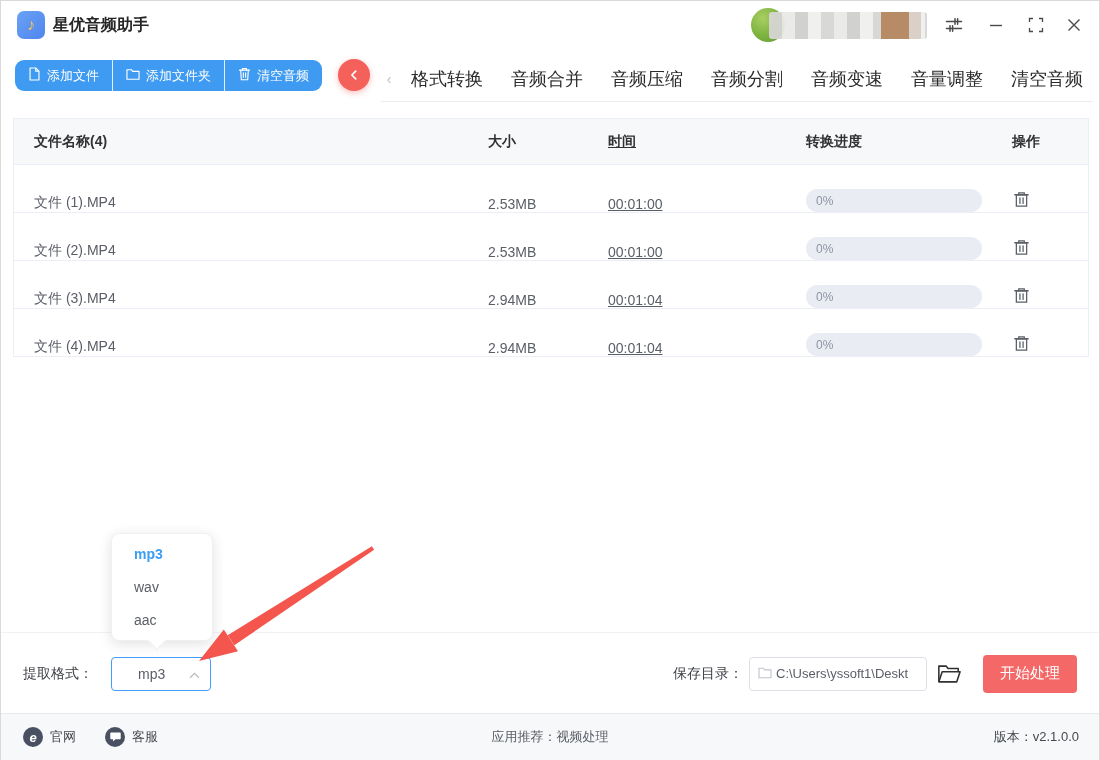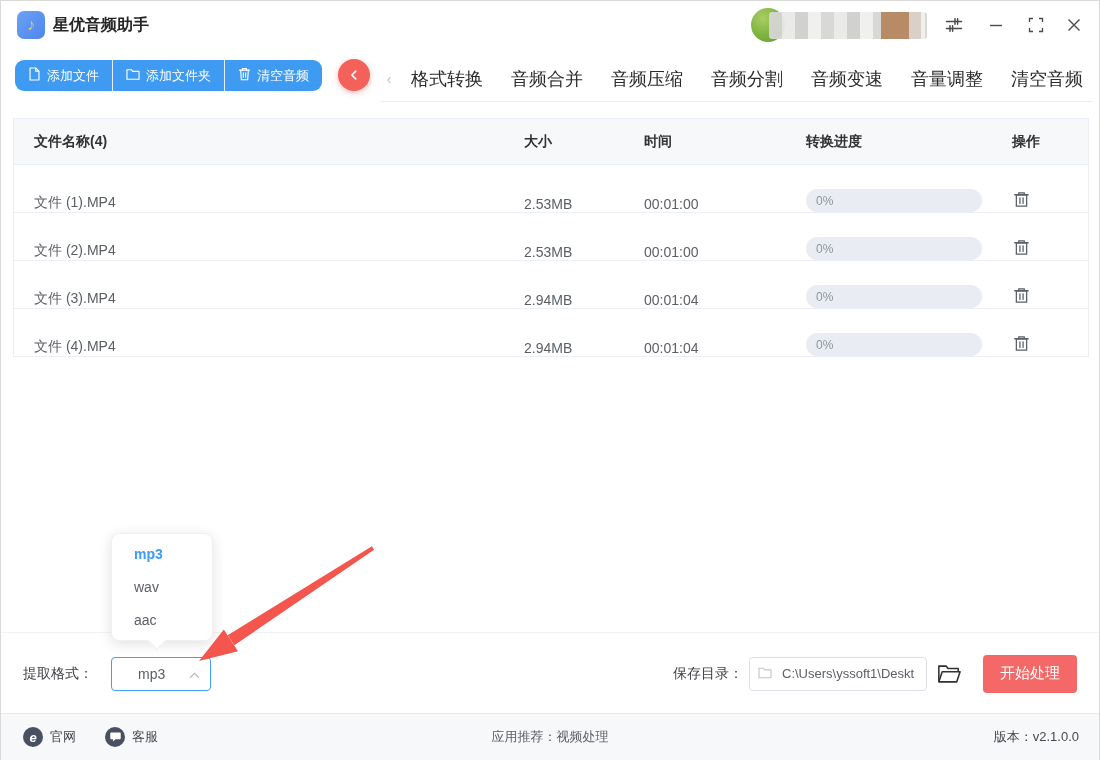--- a/index.html
+++ b/index.html
@@ -39,22 +39,22 @@
 
   
   .table{position:absolute;left:12px;top:117px;width:1074px;border:1px solid #ebeef5;background:#fff;}
   .thead{display:flex;align-items:center;height:45px;background:#f7f8fa;border-bottom:1px solid #ebeef5;
     font-size:14px;font-weight:700;color:#303133;}
   .trow{display:flex;align-items:flex-end;height:47px;border-bottom:1px solid #ebeef5;font-size:14px;color:#5a5e66;}
   .trow:last-child{border-bottom:none;}
   .c{flex:0 0 auto;}
   .c.name{flex:1 1 auto;padding-left:20px;}
   .c.size{width:120px;margin-left:12px;}
-  .c.time{width:162px;}
-  .c.prog{width:182px;}
+  .c.time{width:176px;text-decoration:underline;}
+  .c.prog{width:182px;margin-left:22px;}
   .c.act{width:100px;padding-left:24px;box-sizing:border-box;}
   .pill{width:176px;height:23px;border-radius:12px;background:#e9ecf3;display:flex;align-items:center;}
   .pill span{font-size:12px;color:#8f95a3;padding-left:10px;}
   .ticon{color:#5a5e66;cursor:pointer;display:inline-flex;}
 
   
   .popup{position:absolute;left:110px;top:532px;width:100px;height:106px;background:#fff;border:1px solid #eef0f4;
     border-radius:8px;box-shadow:0 3px 14px rgba(0,0,0,.12);z-index:5;}
   .popup .opt{height:33px;line-height:33px;padding-left:22px;font-size:14px;color:#5a5e66;cursor:pointer;}
   .popup .opt:first-child{margin-top:4px;}
@@ -63,21 +63,21 @@
     transform:rotate(45deg);border-right:1px solid #eef0f4;border-bottom:1px solid #eef0f4;}
 
   
   .bottombar{position:absolute;left:0;top:631px;width:100%;height:81px;background:#fff;border-top:1px solid #f0f2f5;}
   .bb-label{position:absolute;top:50%;transform:translateY(-50%);font-size:14px;color:#3c3f44;}
   .select{position:absolute;left:110px;top:50%;transform:translateY(-50%);width:98px;height:32px;
     border:1px solid #409eff;border-radius:4px;background:#fff;display:flex;align-items:center;cursor:pointer;}
   .select .val{font-size:14px;color:#5a5e66;padding-left:26px;}
   .select .sel-arrow{position:absolute;right:10px;color:#b9bdc4;}
   .pathbox{position:absolute;left:748px;top:50%;transform:translateY(-50%);width:178px;height:34px;
-    border:1px solid #dcdfe6;border-radius:4px;background:#fff;display:flex;align-items:center;gap:8px;
+    border:1px solid #dcdfe6;border-radius:4px;background:#fff;display:flex;align-items:center;gap:2px;
     padding:0 8px;box-sizing:border-box;}
   .pathbox input{border:none;outline:none;width:100%;font-size:13px;color:#5a5e66;
     font-family:"Liberation Sans","DejaVu Sans",sans-serif;background:transparent;}
   .openfolder{position:absolute;left:936px;top:50%;transform:translateY(-50%);color:#303133;cursor:pointer;display:flex;}
   .startbtn{position:absolute;left:982px;top:50%;transform:translateY(-50%);width:94px;height:38px;
     background:#f56868;color:#fff;font-size:15px;border:none;border-radius:4px;cursor:pointer;
     font-family:"Liberation Sans","DejaVu Sans",sans-serif;}
 
   
   .footer{position:absolute;left:0;top:712px;width:100%;height:46px;background:#f7f8fa;border-top:1px solid #e9e9eb;}

